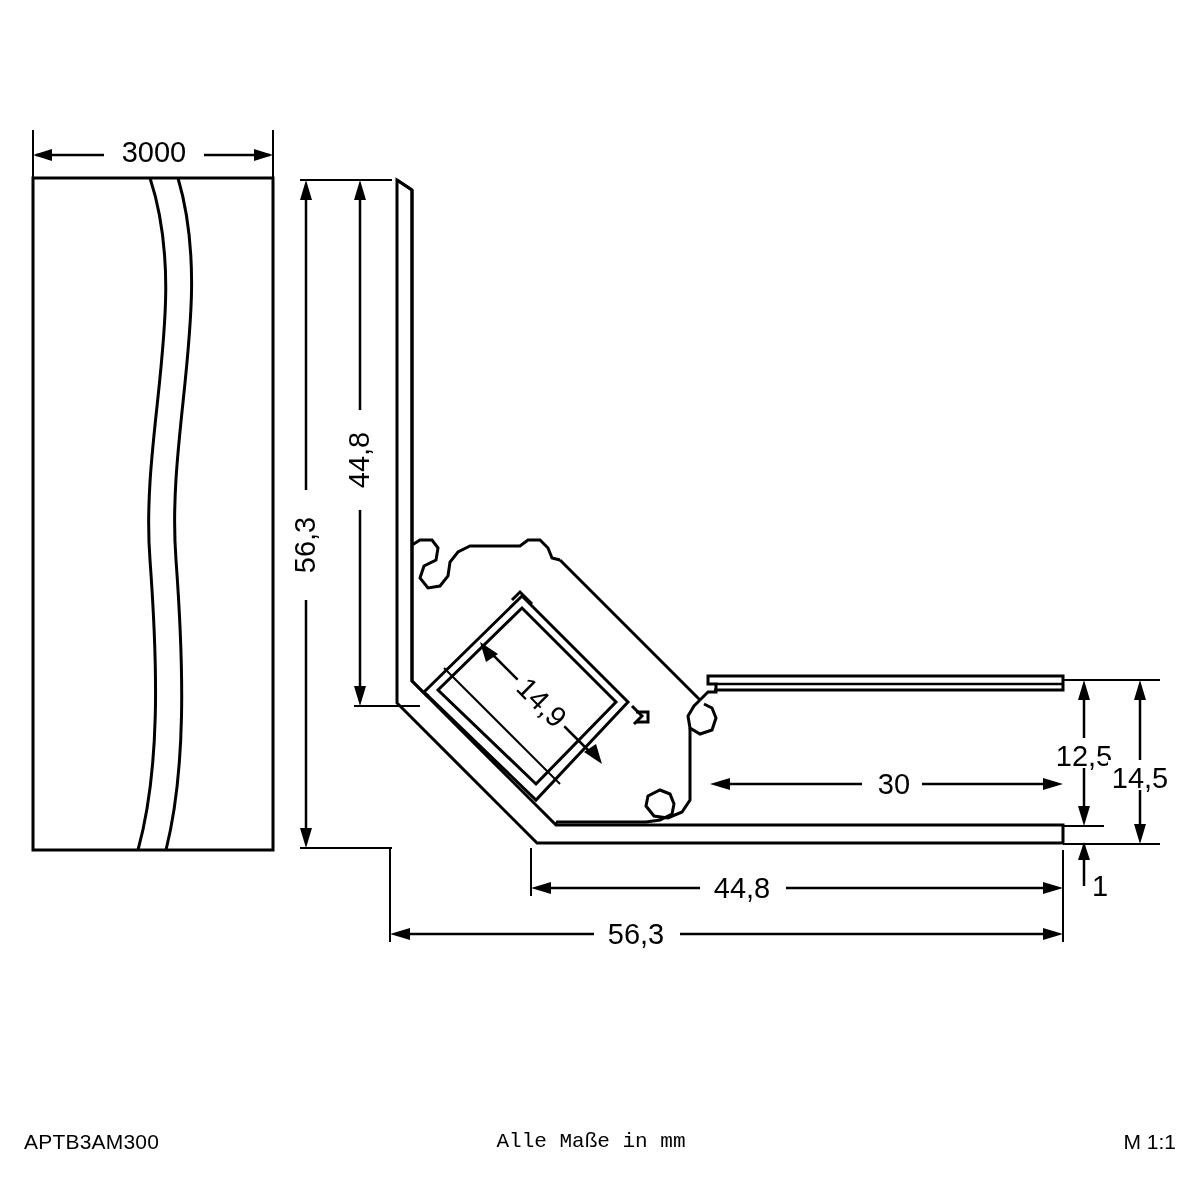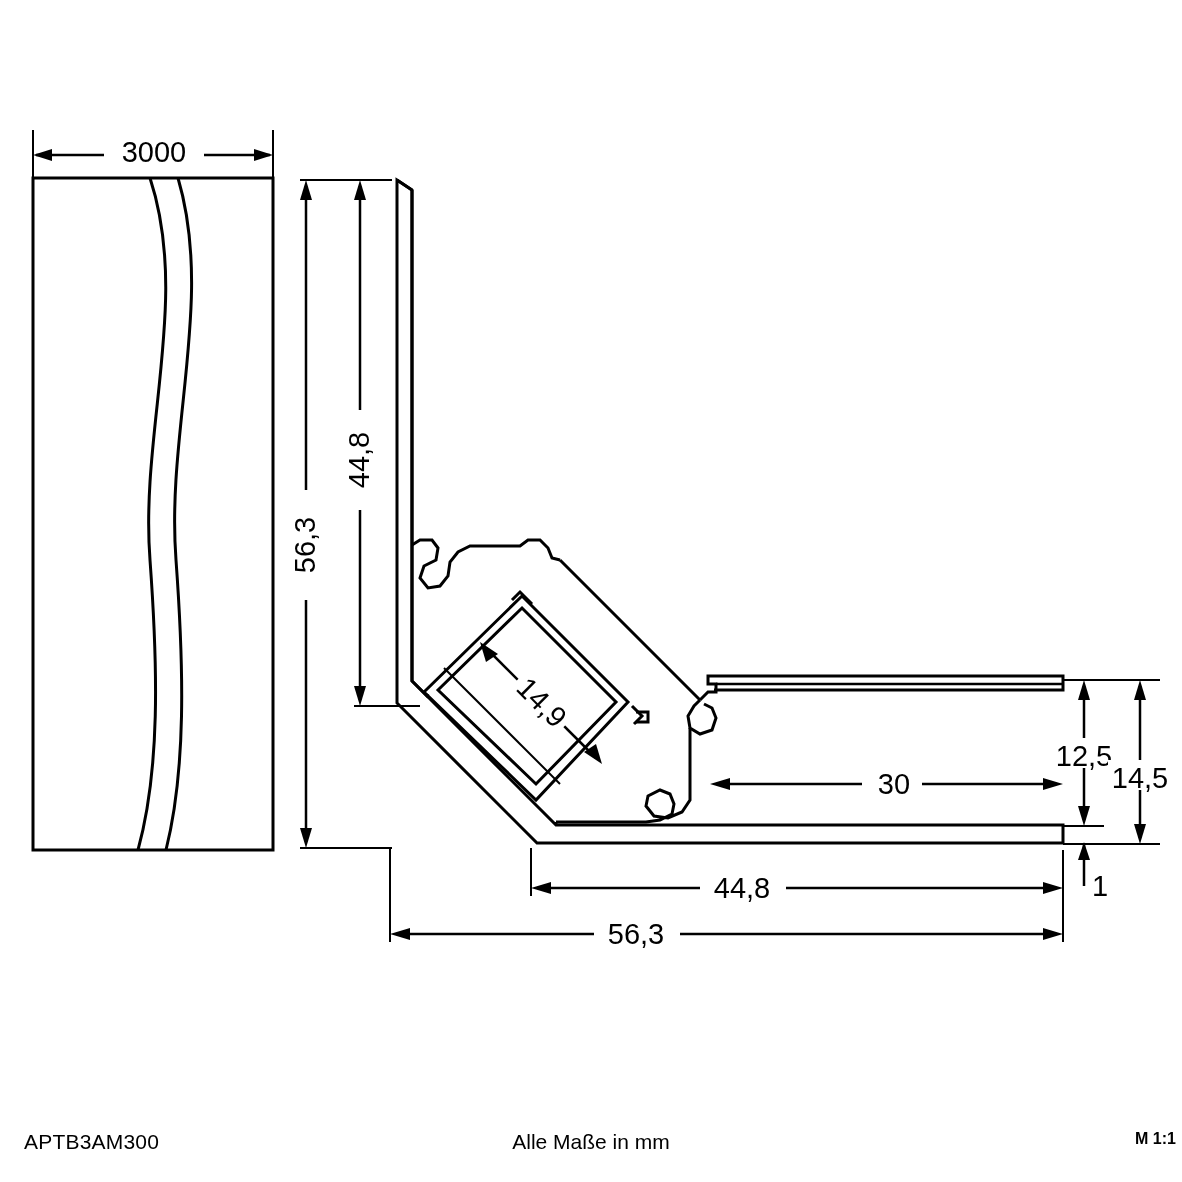--- a/index.html
+++ b/index.html
@@ -37,27 +37,27 @@
     font-size: 21px;
     letter-spacing: 0.2px;
   }
   .footer-center {
     position: absolute;
     left: 0;
     top: 18px;
     width: 1182px;
     text-align: center;
     font-size: 21px;
+    font-family: Liberation Mono, monospace;
   }
   .footer-right {
     position: absolute;
     right: 26px;
     top: 18px;
-    font-size: 16px;
-    font-weight: bold;
+    font-size: 21px;
   }
   svg text {
     font-family: "Liberation Sans", sans-serif;
     fill: #000000;
   }
 </style>
 </head>
 <body>
 
 <svg id="drawing" viewBox="0 0 1182 1182">

